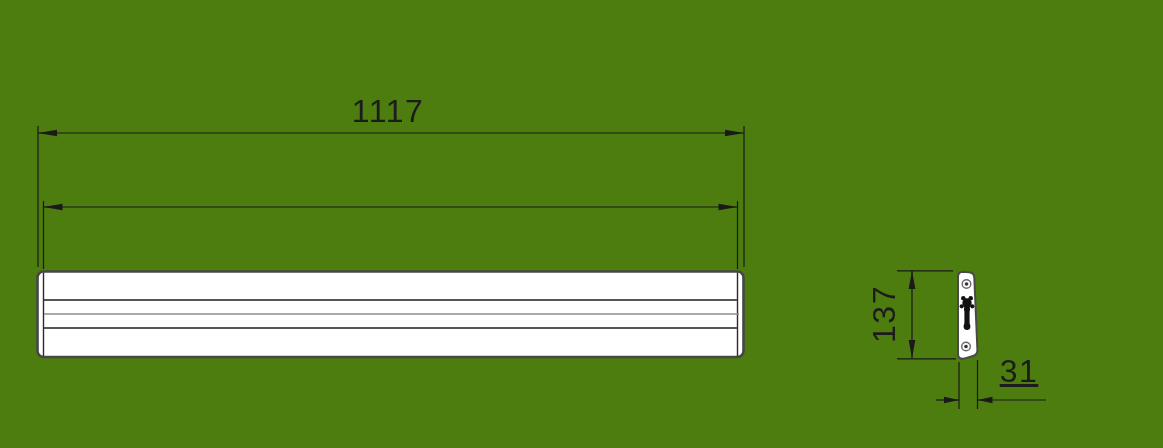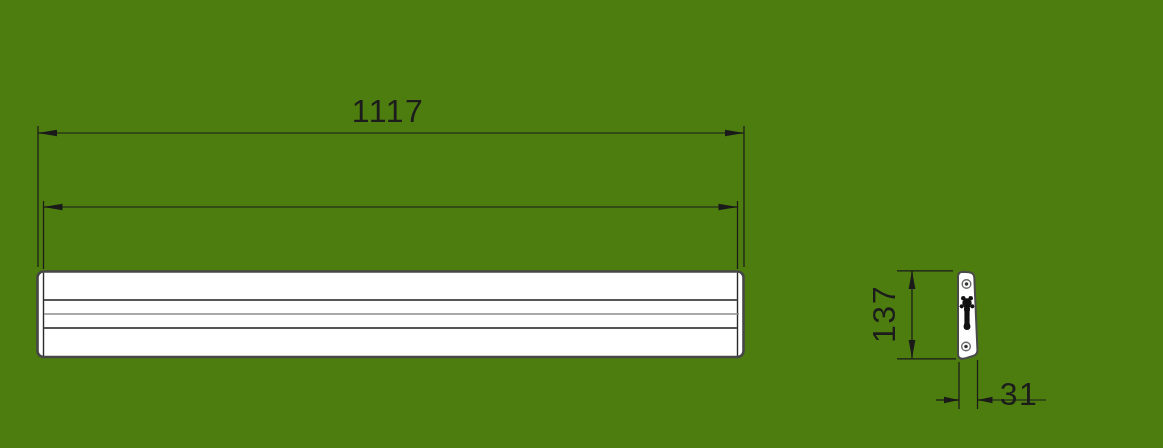--- a/index.html
+++ b/index.html
@@ -117,15 +117,15 @@
       <polygon points="959,400 944,396.8 944,403.2" stroke="none"></polygon>
       <polygon points="977.5,400 992.5,396.8 992.5,403.2" stroke="none"></polygon>
     </g>
   </svg>
 
   <div class="dim-label" style="left:388px; top:95px;">1117</div>
 
 
   <div class="dim-label rotated" style="left:884px; top:314px;">137</div>
 
-  <div class="dim-label" style="left:1019px; top:378px;">31</div>
+  <div class="dim-label" style="left:1019px; top:355px;text-decoration:underline;">31</div>
 
 </div>
 
 </body></html>

